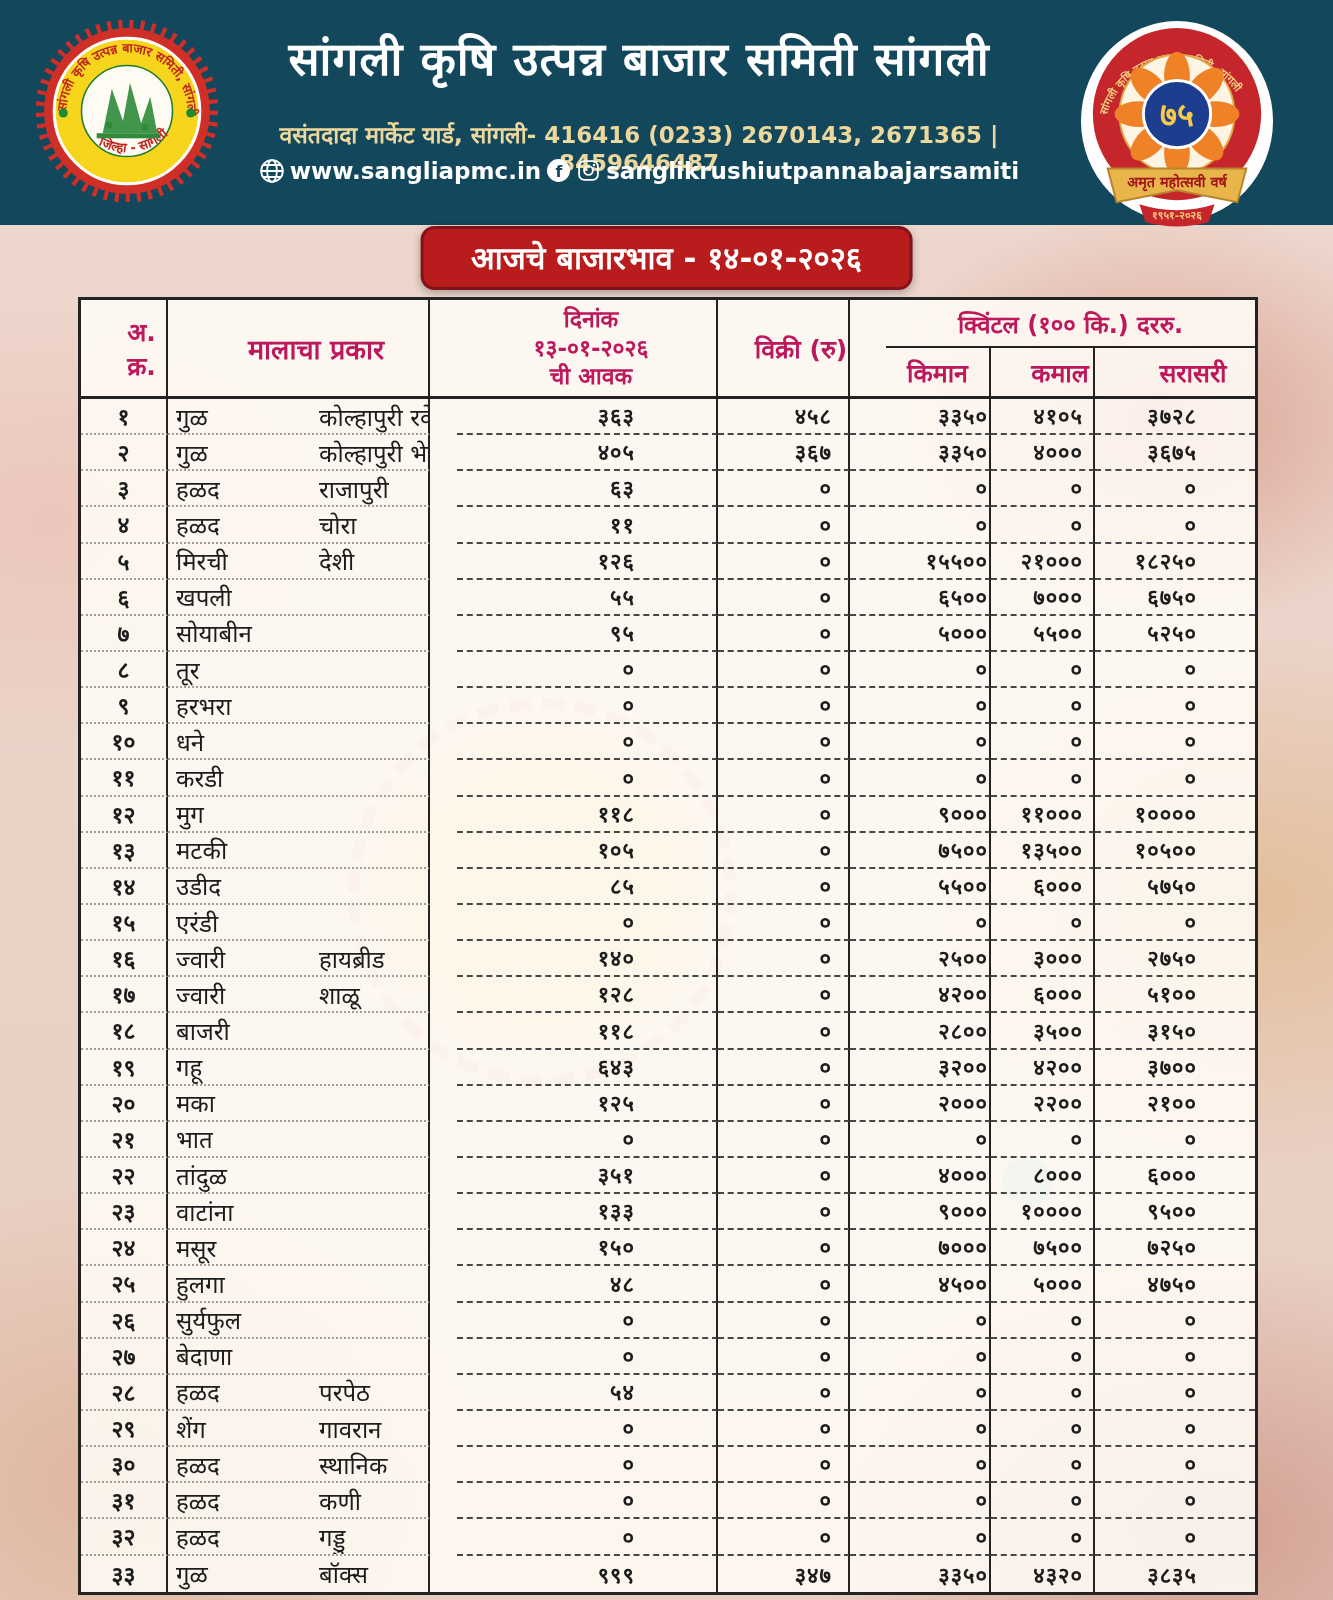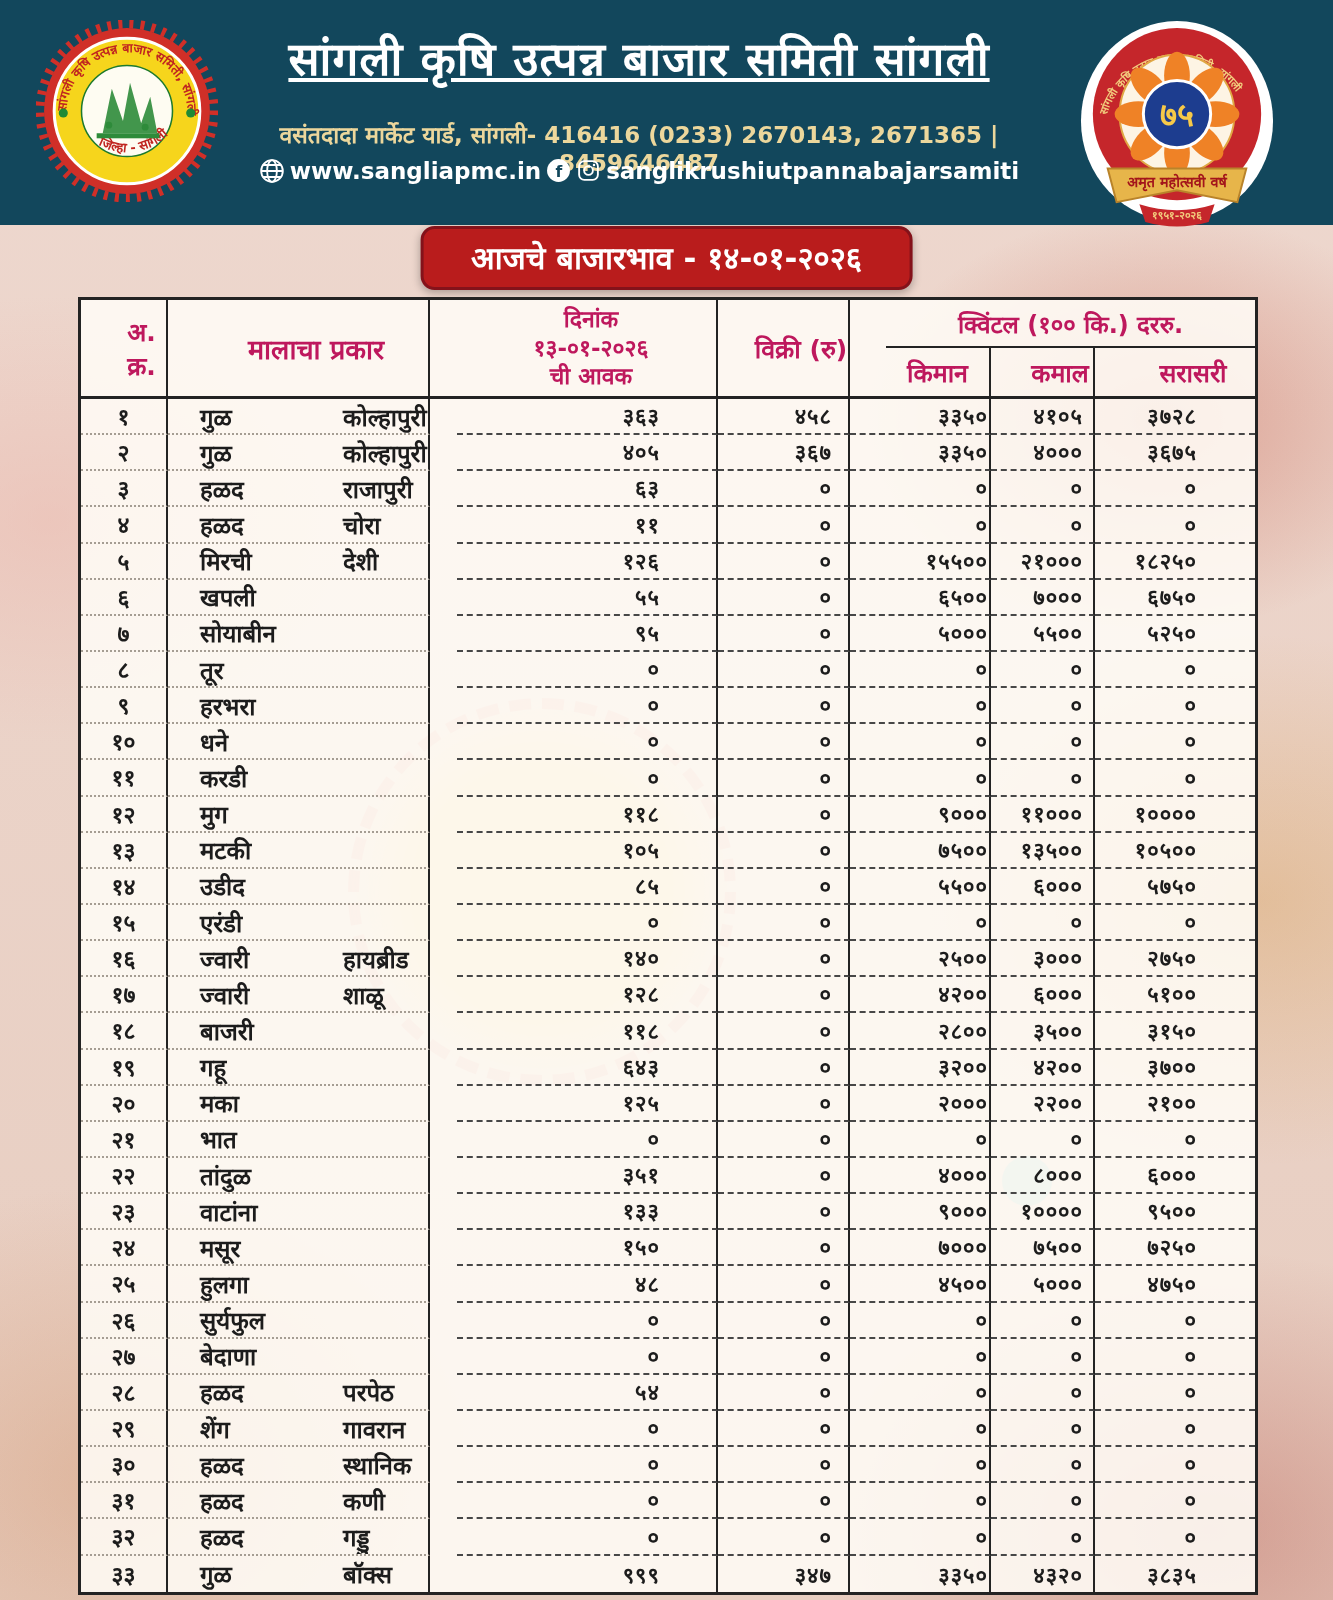--- a/index.html
+++ b/index.html
@@ -16,21 +16,21 @@
       linear-gradient(#eed8cf, #e7cdc0);
   }
   .topband {
     position:absolute; left:0; top:0; width:1333px; height:225px;
     background:#12475c;
   }
   .seal { position:absolute; left:36px; top:20px; }
   .org-title {
     position:absolute; left:228px; top:34px; width:822px;
     text-align:center; color:#ffffff; font-size:46px; font-weight:bold;
-    letter-spacing:1px; line-height:1.1;text-decoration:underline;
+    letter-spacing:1px; line-height:1.1;
   }
   .org-address {
     position:absolute; left:228px; top:118px; width:822px;
     text-align:center; color:#ecd79c; font-size:23px; font-weight:600;
   }
   .webline {
     position:absolute; left:228px; top:158px; width:822px; height:42px;
     display:flex; align-items:flex-start; justify-content:center; gap:5px;
     color:#ffffff; font-size:23px; font-weight:600;
   }
@@ -85,31 +85,31 @@
     grid-template-columns:87px 262px 288px 132px 141px 104px 160px;
     height:36.15px;
   }
   .c { display:flex; align-items:center; border-right:2px solid #232323; color:#1c1c1c; overflow:hidden; }
   .c:last-child { border-right:none; }
   .c-serial {
     justify-content:center; font-weight:bold; font-size:23px;
     border-bottom:2px dotted #a59d93;
   }
   .c-commodity {
-    padding-left:32px; font-weight:bold; font-size:24px;
+    padding-left:8px; font-weight:normal; font-size:24px;
     border-bottom:2px dotted #a59d93; white-space:nowrap;
   }
   .c-commodity .cname { display:inline-block; width:143px; flex:0 0 143px; }
   .c-commodity .cvar  { flex:1; }
   .c-num {
     justify-content:flex-end; align-items:flex-end; padding-bottom:3px;
     font-weight:bold; font-size:22px; border-bottom:2px dashed #474747;
     letter-spacing:1px;
   }
-  .c-arrival { padding-right:56px;margin-left:27px; }
+  .c-arrival { padding-right:81px;margin-left:27px; }
   .c-sale    { padding-right:16px; }
   .c-min     { padding-right:1px; }
   .c-max     { padding-right:10px; }
   .c-avg     { padding-right:58px; }
   .tbody .trow:last-child .c { border-bottom:none; }
 </style>
 </head>
 <body>
 
 <div class="topband">

